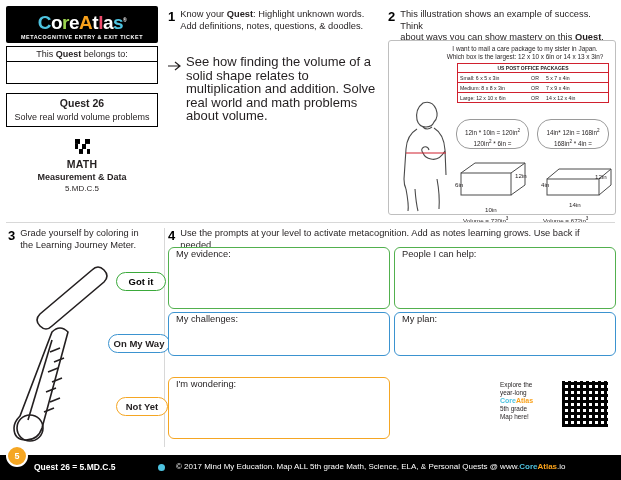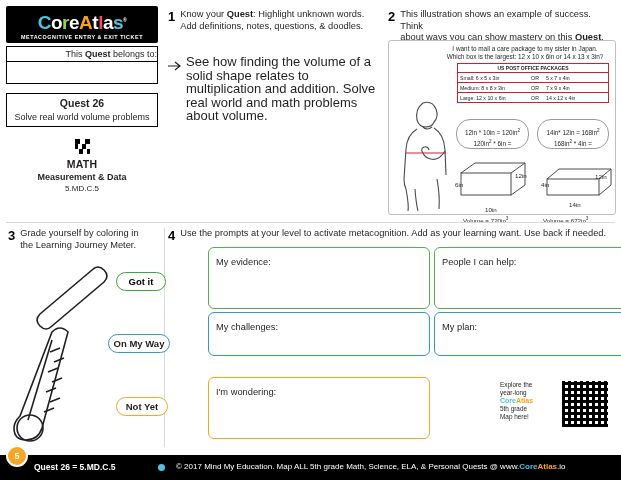--- a/index.html
+++ b/index.html
@@ -34,21 +34,21 @@
   .brand-logo .word .c5 { color: #ffffff; }
   .brand-logo .reg { font-size: 5px; vertical-align: super; color:#fff; }
   .brand-sub {
     font-size: 5.4px; letter-spacing: 0.55px; margin-top: 2px;
     color: #ffffff; font-weight: bold;
   }
 
   .quest-belongs {
     margin-top: 3px;
     border: 1px solid #000;
-    text-align: right;
+    text-align: center;
   }
   .quest-belongs .qb-label {
     font-size: 9px; padding: 2px 0 2px 0; font-weight: normal;
   }
   .quest-belongs .qb-label b { font-weight: bold; }
   .qb-input {
     height: 22px; border-top: 1px solid #000; background: #fff;
   }
 
   .quest-box {
@@ -160,21 +160,21 @@
   .panel4 { position: absolute; left: 168px; top: 228px; width: 448px; }
   .panel4 .row { display: flex; gap: 5px; }
   .p4-text { width: 430px; }
 
   .grid4 {
     position: absolute; left: 168px; top: 247px;
     width: 448px; height: 192px;
   }
   .cell {
     position: absolute; border-radius: 6px; background: #fff;
-    font-size: 9.3px; padding: 9px 7px; margin-left: 40px;
+    font-size: 9.3px; padding: 1px 7px;
   }
   .cell .clabel { font-size: 9.3px; }
   .c-green  { border: 1.4px solid #52b04e; }
   .c-blue   { border: 1.4px solid #3b93d0; }
   .c-orange { border: 1.4px solid #f5a623; }
 
   .r1 { top: 0px;   height: 62px; }
   .r2 { top: 65px;  height: 44px; }
   .r3 { top: 130px; height: 62px; }
   .cl { left: 0px;   width: 222px; }
@@ -392,21 +392,21 @@
       </g>
     </svg>
     <div class="pill gotit">Got it</div>
     <div class="pill onmyway">On My Way</div>
     <div class="pill notyet">Not Yet</div>
   </div>
 
   <div class="panel4">
     <div class="row">
       <div class="num">4</div>
-      <div class="p4-text sec-head">Use the prompts at your level to activate metacognition. Add as your learning want. Use back if needed.</div>
+      <div class="p4-text sec-head">Use the prompts at your level to activate metacognition. Add as notes learning grows. Use back if needed.</div>
     </div>
   </div>
 
   <div class="grid4">
     <div class="cell c-green r1 cl">
       <div class="clabel">My evidence:</div>
     </div>
     <div class="cell c-green r1 cr">
       <div class="clabel">People I can help:</div>
     </div>

